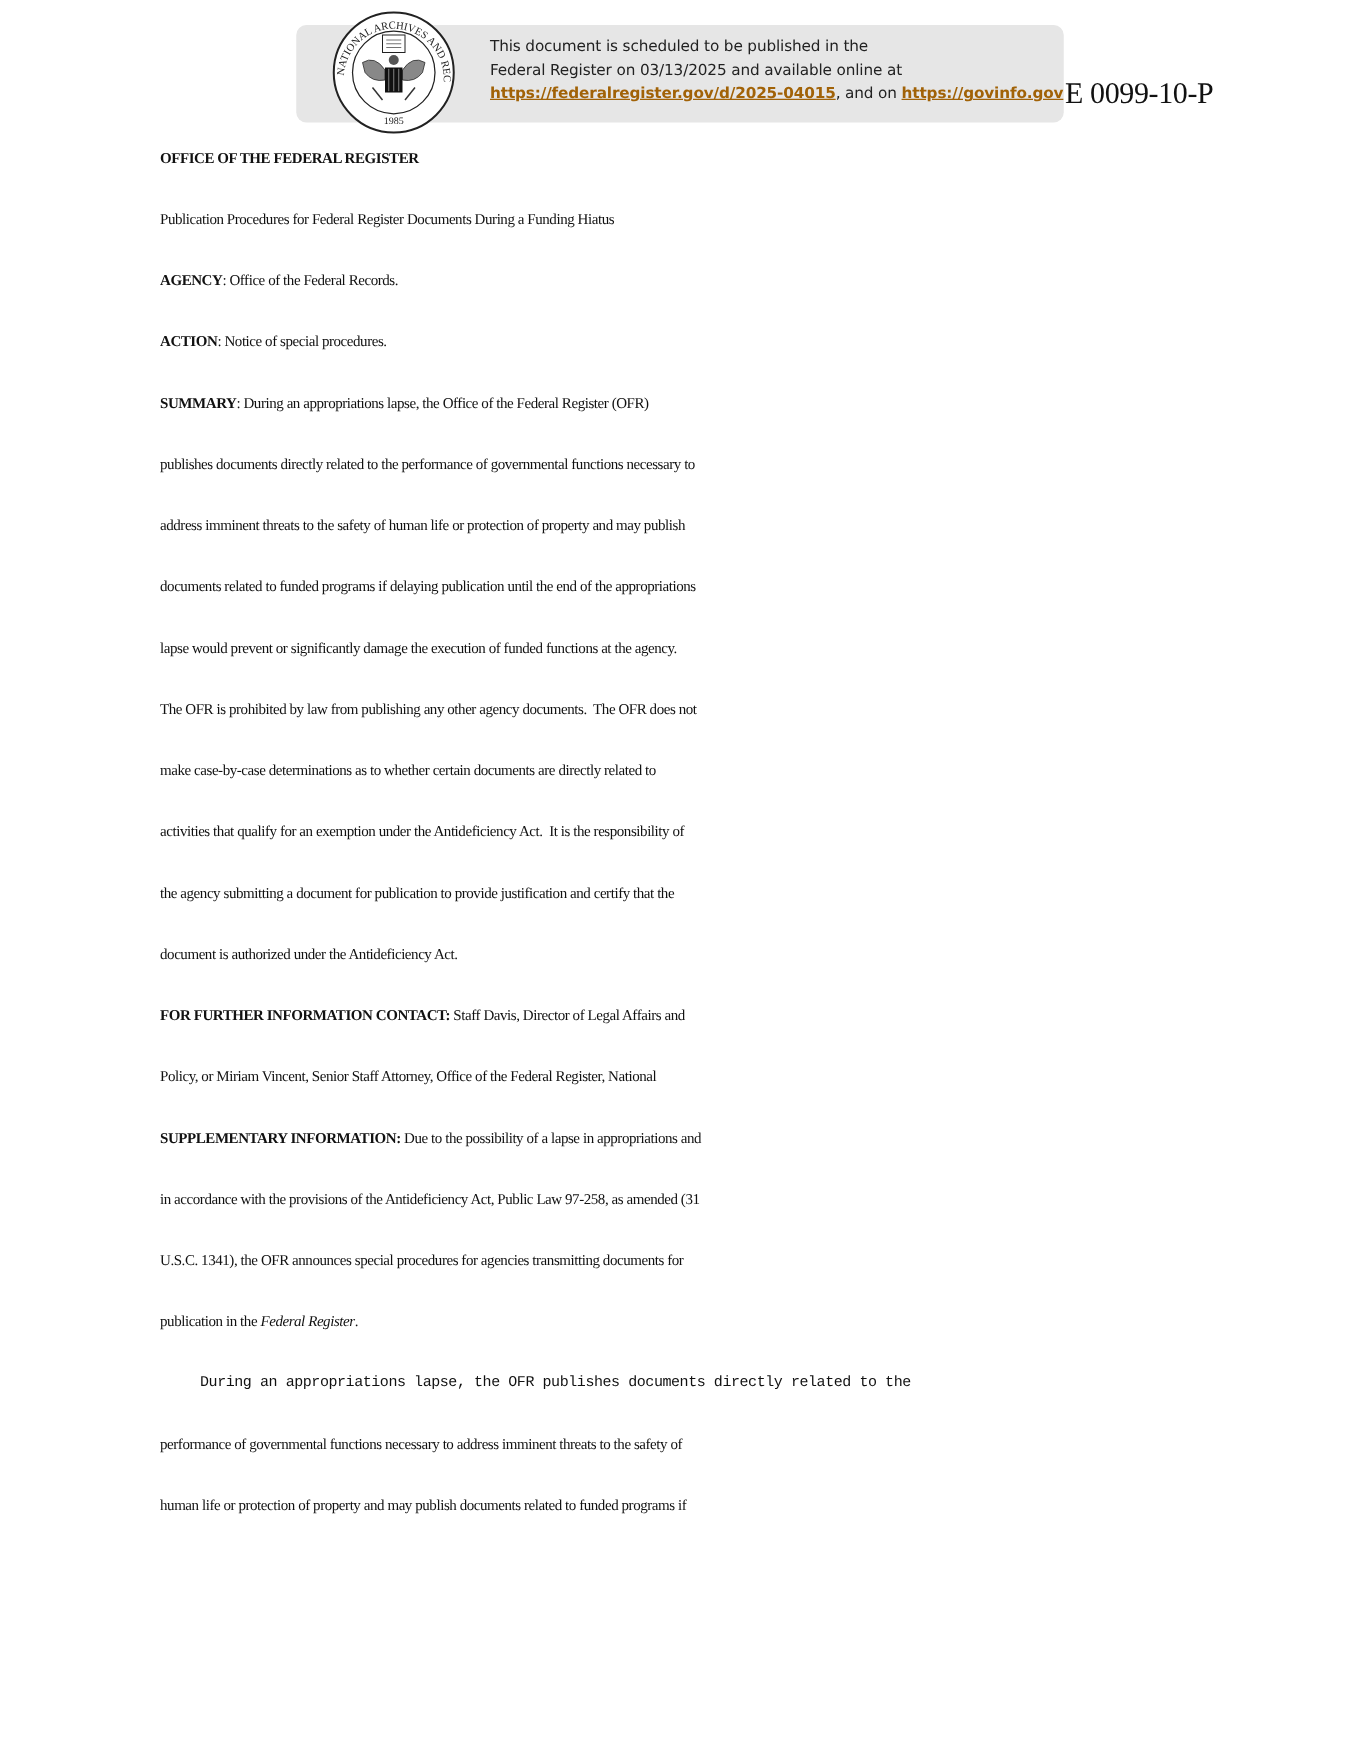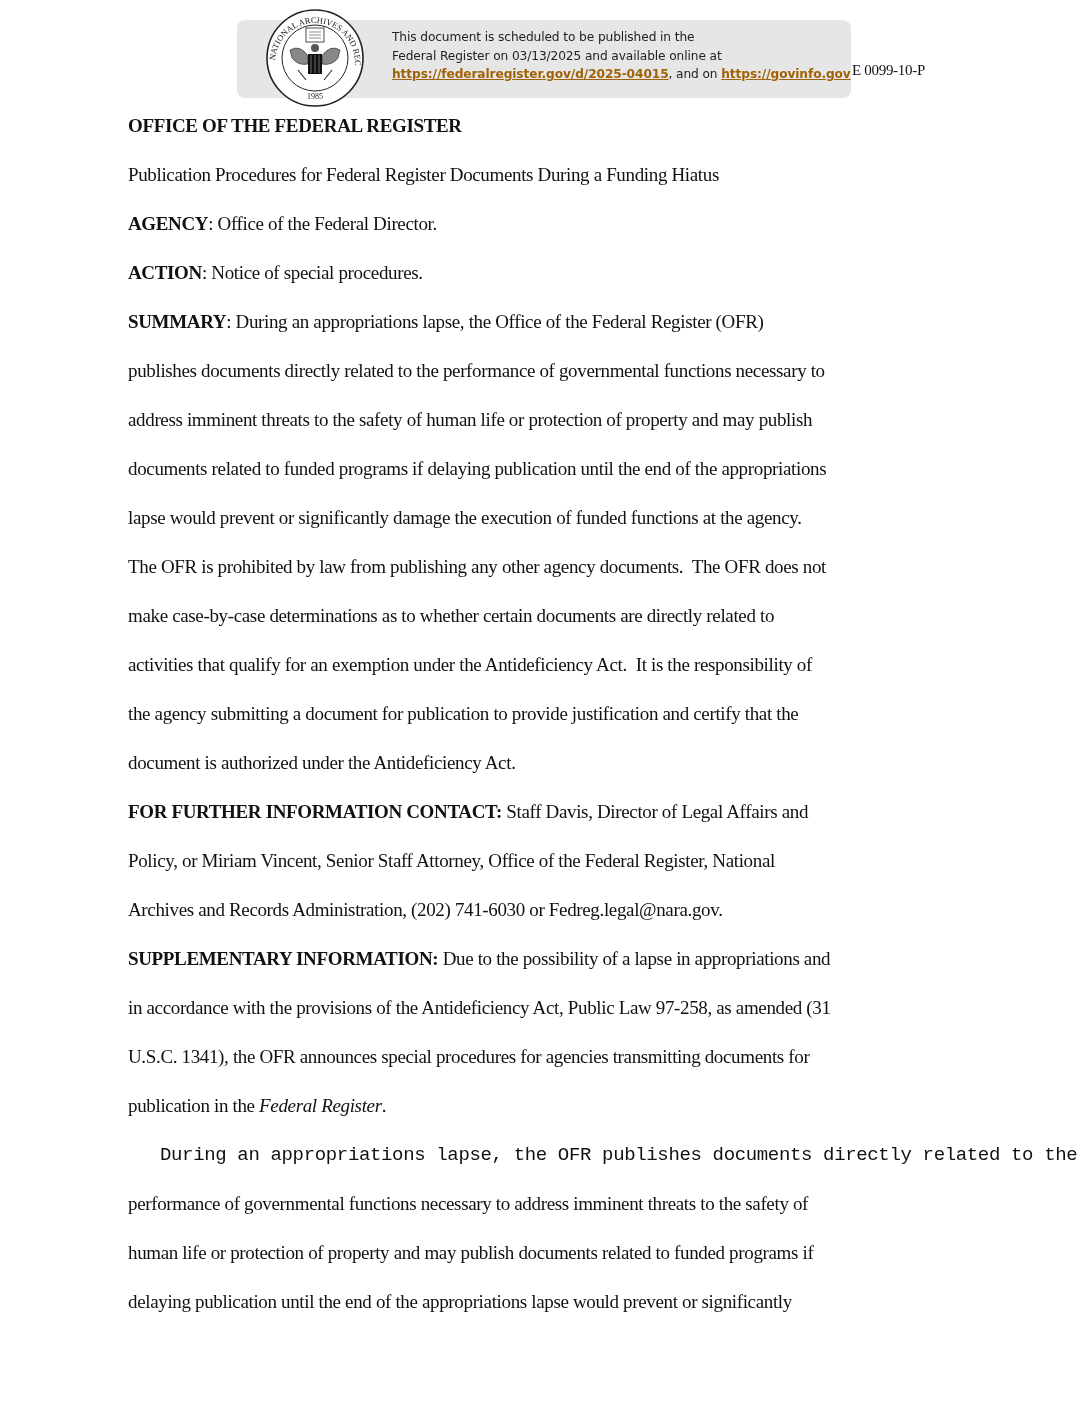--- a/index.html
+++ b/index.html
@@ -1,22 +1,22 @@
 <!DOCTYPE html>
 <html><head>
 <meta charset="utf-8">
 <style>
   html, body { margin: 0; padding: 0; background: #ffffff; }
   body { width: 1088px; height: 1408px; position: relative; overflow: hidden; font-family: "Liberation Serif", serif; color: #111; }
   .banner { position: absolute; left: 237px; top: 20px; width: 614px; height: 78px; background: #e6e6e6; border-radius: 8px; }
   .seal { position: absolute; left: 262px; top: 8px; width: 106px; height: 100px; }
   .banner-text { position: absolute; left: 392px; top: 28px; font-family: "DejaVu Sans", sans-serif; font-size: 12.2px; line-height: 18.5px; color: #222; letter-spacing: -0.1px; }
   .banner-text a { color: #a16207; font-weight: bold; text-decoration: underline; }
-  .agency-code { position: absolute; left: 852px; top: 62px; font-size: 15px; letter-spacing: -0.3px; }
-  .content { position: absolute; left: 128px; top: 112px; width: 840px; font-size: 19px; }
+  .agency-code { position: absolute; left: 852px; top: 62px; font-size: 24px; letter-spacing: -0.3px; }
+  .content { position: absolute; left: 128px; top: 112px; width: 840px; font-size: 12px; }
   .line { height: 49px; line-height: 28px; white-space: nowrap; letter-spacing: -0.35px; }
   .b { font-weight: bold; }
   .i { font-style: italic; text-align: center; }
   .indent { padding-left: 32px; font-family: Liberation Mono, monospace; }
 </style>
 </head>
 <body>
 
 <div class="banner"></div>
 
@@ -47,40 +47,38 @@
   <div>This document is scheduled to be published in the</div>
   <div>Federal Register on 03/13/2025 and available online at</div>
   <div><a>https://federalregister.gov/d/2025-04015</a><span>, and on </span><a>https://govinfo.gov</a></div>
 </div>
 
 <div class="agency-code">E 0099-10-P</div>
 
 <div class="content">
   <div class="line b">OFFICE OF THE FEDERAL REGISTER</div>
   <div class="line">Publication Procedures for Federal Register Documents During a Funding Hiatus</div>
-  <div class="line"><span class="b">AGENCY</span><span>: </span><span>Office of the Federal Director.</span></div>
+  <div class="line"><span class="b">AGENCY</span><span>: </span><span>Office of the Federal Records.</span></div>
   <div class="line"><span class="b">ACTION</span><span>: </span><span>Notice of special procedures.</span></div>
 
   <div class="line"><span class="b">SUMMARY</span><span>: During an appropriations lapse, the Office of the Federal Register (OFR)</span></div>
   <div class="line">publishes documents directly related to the performance of governmental functions necessary to</div>
   <div class="line">address imminent threats to the safety of human life or protection of property and may publish</div>
   <div class="line">documents related to funded programs if delaying publication until the end of the appropriations</div>
   <div class="line">lapse would prevent or significantly damage the execution of funded functions at the agency.</div>
   <div class="line" style="white-space:pre">The OFR is prohibited by law from publishing any other agency documents.  The OFR does not</div>
   <div class="line">make case-by-case determinations as to whether certain documents are directly related to</div>
   <div class="line" style="white-space:pre">activities that qualify for an exemption under the Antideficiency Act.  It is the responsibility of</div>
   <div class="line">the agency submitting a document for publication to provide justification and certify that the</div>
   <div class="line">document is authorized under the Antideficiency Act.</div>
 
   <div class="line"><span class="b">FOR FURTHER INFORMATION CONTACT:</span><span> Staff Davis, Director of Legal Affairs and</span></div>
   <div class="line">Policy, or Miriam Vincent, Senior Staff Attorney, Office of the Federal Register, National</div>
-  <div class="line">Archives and Records Administration, (202) 741-6030 or Fedreg.legal@nara.gov.</div>
 
   <div class="line"><span class="b">SUPPLEMENTARY INFORMATION:</span><span> Due to the possibility of a lapse in appropriations and</span></div>
   <div class="line">in accordance with the provisions of the Antideficiency Act, Public Law 97-258, as amended (31</div>
   <div class="line">U.S.C. 1341), the OFR announces special procedures for agencies transmitting documents for</div>
   <div class="line" style="white-space:pre"><span>publication in the </span><span class="i">Federal Register</span><span>.</span></div>
 
   <div class="line indent">During an appropriations lapse, the OFR publishes documents directly related to the</div>
   <div class="line">performance of governmental functions necessary to address imminent threats to the safety of</div>
   <div class="line">human life or protection of property and may publish documents related to funded programs if</div>
-  <div class="line">delaying publication until the end of the appropriations lapse would prevent or significantly</div>
 </div>
 
 </body></html>

